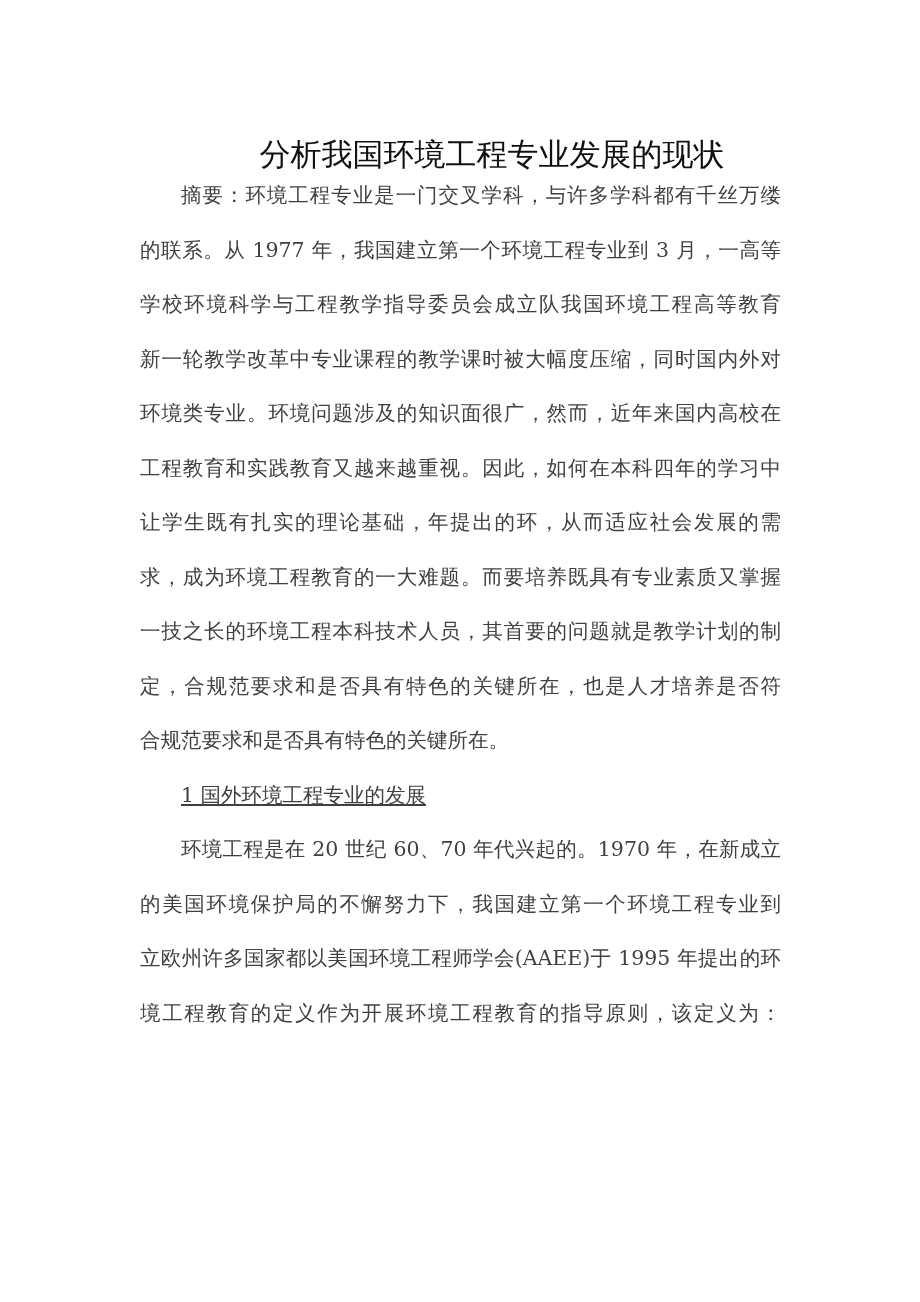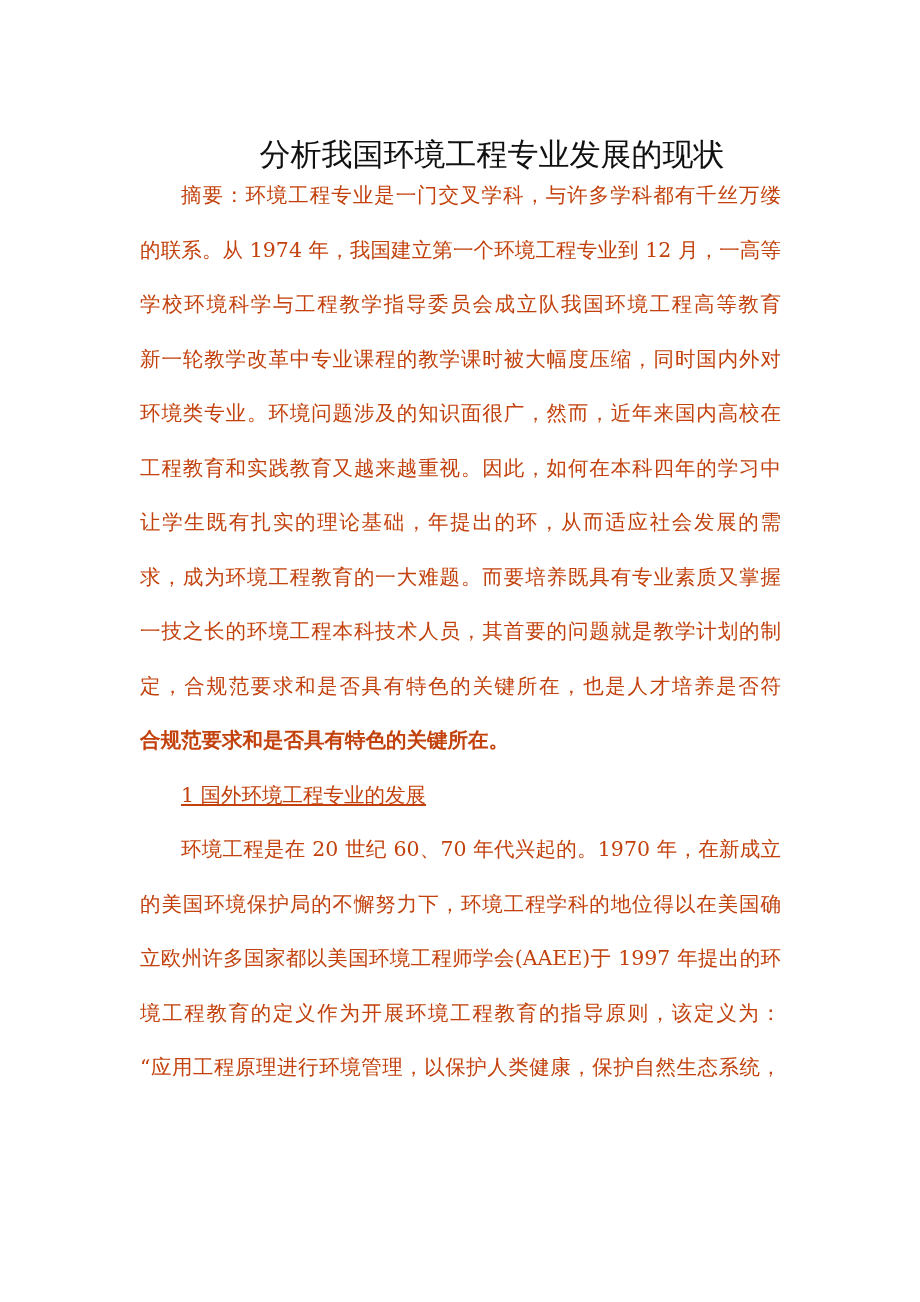--- a/index.html
+++ b/index.html
@@ -43,25 +43,24 @@
     top: 168px;
   }
   .line {
     display: block;
     height: 54.5px;
     line-height: 54.5px;
     font-size: 20.5px;
     white-space: nowrap;
     text-align: justify;
     text-align-last: justify;
-    color: #c2410c;
+    color: #404040;
   }
   .line.last {
     text-align-last: left;
-    font-weight: bold;
   }
   .line.indent {
     padding-left: 41px;
   }
   .line.heading {
     text-align-last: left;
     padding-left: 41px;
     text-decoration: underline;
   }
 </style>
@@ -69,36 +68,35 @@
 <body>
 
 <div class="page">
 
   <h1 class="title">分析我国环境工程专业发展的现状</h1>
 
   <div class="body-text">
 
     <div>
       <span class="line indent">摘要：环境工程专业是一门交叉学科，与许多学科都有千丝万缕</span>
-      <span class="line">的联系。从 1974 年，我国建立第一个环境工程专业到 12 月，一高等</span>
+      <span class="line">的联系。从 1977 年，我国建立第一个环境工程专业到 3 月，一高等</span>
       <span class="line">学校环境科学与工程教学指导委员会成立队我国环境工程高等教育</span>
       <span class="line">新一轮教学改革中专业课程的教学课时被大幅度压缩，同时国内外对</span>
       <span class="line">环境类专业。环境问题涉及的知识面很广，然而，近年来国内高校在</span>
       <span class="line">工程教育和实践教育又越来越重视。因此，如何在本科四年的学习中</span>
       <span class="line">让学生既有扎实的理论基础，年提出的环，从而适应社会发展的需</span>
       <span class="line">求，成为环境工程教育的一大难题。而要培养既具有专业素质又掌握</span>
       <span class="line">一技之长的环境工程本科技术人员，其首要的问题就是教学计划的制</span>
       <span class="line">定，合规范要求和是否具有特色的关键所在，也是人才培养是否符</span>
       <span class="line last">合规范要求和是否具有特色的关键所在。</span>
     </div>
 
     <span class="line heading">1 国外环境工程专业的发展</span>
 
     <div>
       <span class="line indent">环境工程是在 20 世纪 60、70 年代兴起的。1970 年，在新成立</span>
-      <span class="line">的美国环境保护局的不懈努力下，环境工程学科的地位得以在美国确</span>
-      <span class="line">立欧州许多国家都以美国环境工程师学会(AAEE)于 1997 年提出的环</span>
+      <span class="line">的美国环境保护局的不懈努力下，我国建立第一个环境工程专业到</span>
+      <span class="line">立欧州许多国家都以美国环境工程师学会(AAEE)于 1995 年提出的环</span>
       <span class="line">境工程教育的定义作为开展环境工程教育的指导原则，该定义为：</span>
-      <span class="line">“应用工程原理进行环境管理，以保护人类健康，保护自然生态系统，</span>
     </div>
 
   </div>
 </div>
 
 </body></html>

